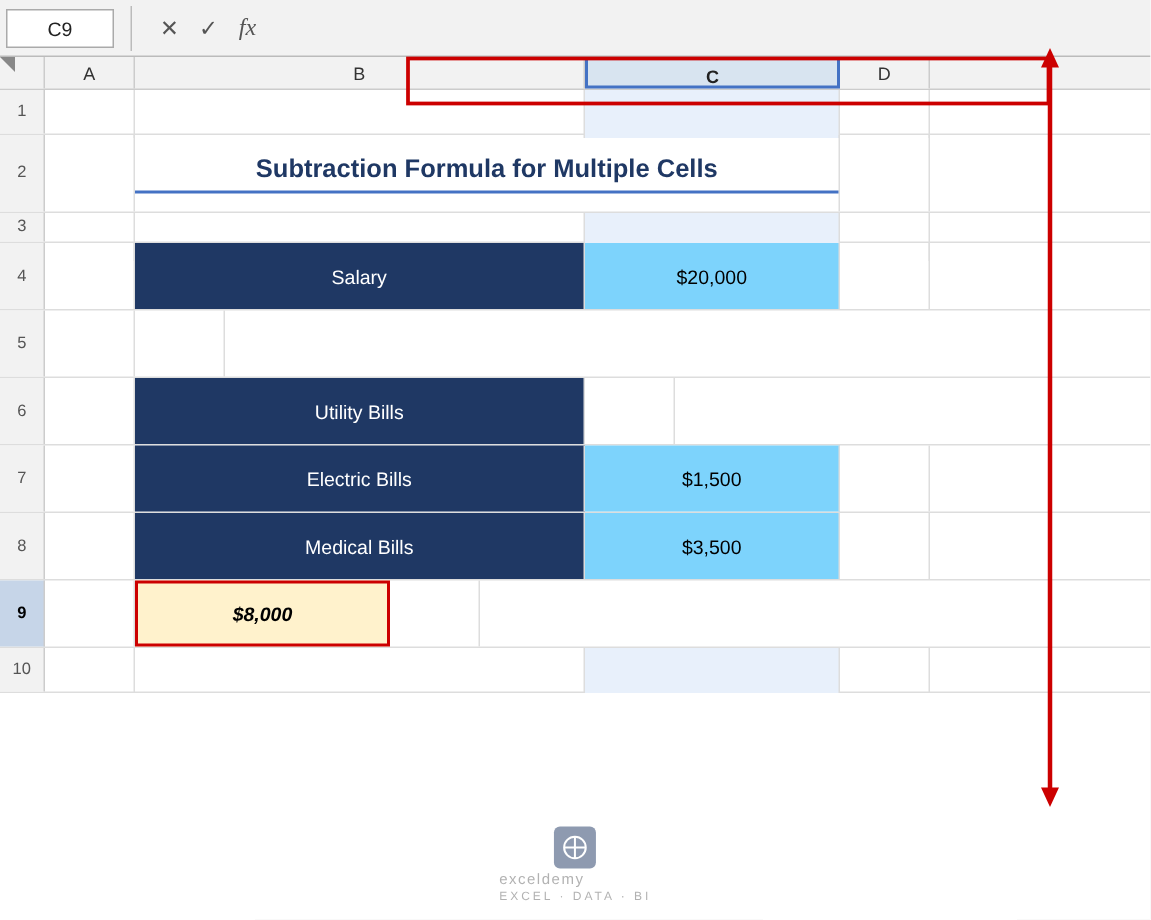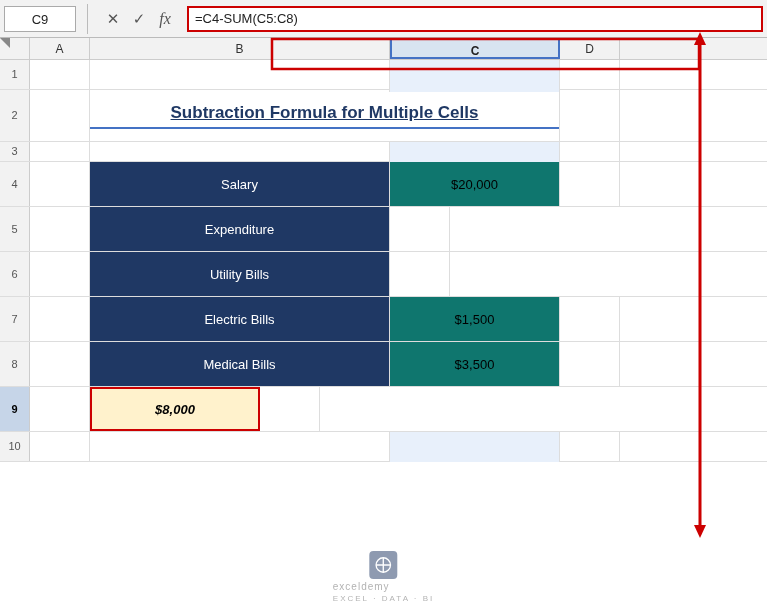--- a/index.html
+++ b/index.html
@@ -168,35 +168,34 @@
     .title-cell {
       display: flex;
       align-items: center;
       justify-content: center;
       width: 470px;
       font-size: 17px;
       font-weight: bold;
       color: #1f3864;
       border-bottom: 2px solid #4472c4;
       padding-bottom: 4px;
-      text-decoration: underline;
     }
 
     
     .dark-blue-label {
       background: #1f3864;
       color: white;
       width: 300px;
       justify-content: center;
       text-align: center;
       font-size: 13px;
     }
 
     .light-blue-value {
-      background: #0f766e;
+      background: #7dd3fc;
       width: 170px;
       justify-content: center;
     }
 
     
     .total-label {
       background: #cc0000;
       color: white;
       width: 300px;
       justify-content: center;
@@ -265,21 +264,20 @@
 <div class="spreadsheet-wrapper" style="position:relative; width:767px; height:613px; background:white;">
 
   <div class="formula-bar">
     <div class="cell-ref-box">C9</div>
     <div class="formula-divider"></div>
     <div class="formula-icons">
       <span class="formula-icon">✕</span>
       <span class="formula-icon">✓</span>
       <span class="formula-icon" style="font-style:italic; font-family:serif; font-size:16px;">fx</span>
     </div>
-    <div class="formula-input-box">=C4-SUM(C5:C8)</div>
   </div>
 
   <div class="col-headers">
     <div class="row-number-header">
 
       <div style="width:0;height:0;border-right:10px solid #888;border-bottom:10px solid transparent;position:absolute;top:38px;left:0;"></div>
     </div>
     <div class="col-header col-a">A</div>
     <div class="col-header col-b">B</div>
     <div class="col-header col-c">C</div>
@@ -317,21 +315,20 @@
       <div class="row-num">4</div>
       <div class="cell cell-a"></div>
       <div class="cell dark-blue-label">Salary</div>
       <div class="cell light-blue-value">$20,000</div>
       <div class="cell cell-d"></div>
     </div>
 
     <div class="grid-row row-5">
       <div class="row-num">5</div>
       <div class="cell cell-a"></div>
-      <div class="cell dark-blue-label">Expenditure</div>
       <div class="cell cell-d"></div>
     </div>
 
     <div class="grid-row row-6">
       <div class="row-num">6</div>
       <div class="cell cell-a"></div>
       <div class="cell dark-blue-label">Utility Bills</div>
       <div class="cell cell-d"></div>
     </div>
 

